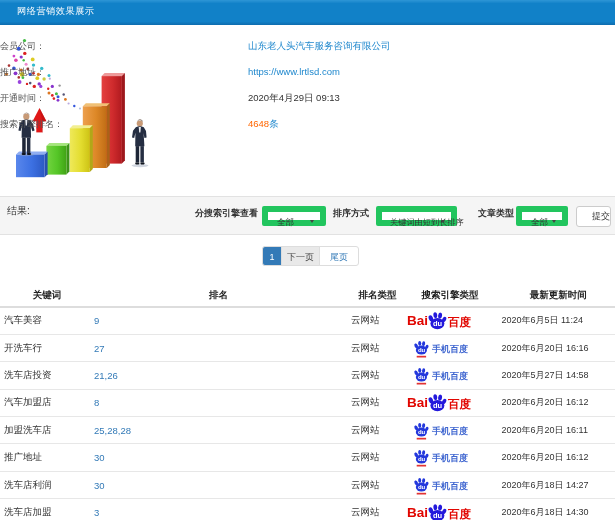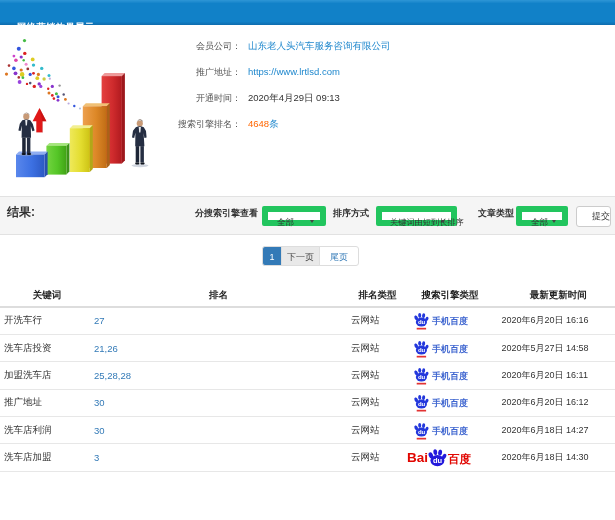--- a/index.html
+++ b/index.html
@@ -1,24 +1,24 @@
 <!DOCTYPE html>
 <html><head>
 <meta charset="utf-8">
 <style>
 *{margin:0;padding:0;box-sizing:border-box}
 html,body{width:615px;height:520px;font-family:"Liberation Sans",sans-serif;background:#fff;overflow:hidden;position:relative}
 #hdr{position:absolute;left:0;top:0;width:615px;height:25px;background:linear-gradient(#2e96d6 0%,#1181c8 14%,#1181c8 86%,#0d6cae 100%)}
-#hdr span{position:absolute;left:17px;top:21px;font-size:9.2px;font-weight:bold;color:#fff;letter-spacing:.5px}
-.lab{position:absolute;width:241px;text-align:right;font-size:9px;color:#555;white-space:nowrap}
+#hdr span{position:absolute;left:17px;top:5px;font-size:9.2px;font-weight:normal;color:#fff;letter-spacing:.5px}
+.lab{position:absolute;width:241px;font-size:9px;color:#555;white-space:nowrap}
 .val{position:absolute;left:248px;font-size:9.5px;color:#333;white-space:nowrap}
 .blue{color:#1e87cd}
 .rednum{color:#f60}
 #fbar{position:absolute;left:0;top:196px;width:615px;height:39px;background:#f5f5f5;border-top:1px solid #e2e2e2;border-bottom:1px solid #e2e2e2}
-#fbar .rlab{position:absolute;left:7px;top:7px;font-size:12px;font-weight:bold;color:#333}
+#fbar .rlab{position:absolute;left:7px;top:7px;font-size:10px;font-weight:normal;color:#333}
 .flab{position:absolute;top:10px;font-size:9px;font-weight:bold;color:#333;white-space:nowrap}
 .sel{position:absolute;top:8.5px;height:20px;background:#fff;border:6px solid #22c55e;border-radius:2px;font-size:8.5px;color:#333}
 .sel .t{position:absolute;left:9px;top:5px;white-space:nowrap}
 .sel .a{position:absolute;right:6px;top:8px;width:0;height:0;border-left:2.5px solid transparent;border-right:2.5px solid transparent;border-top:3.5px solid #444}
 #btn{position:absolute;left:576px;top:8.5px;width:35px;height:21px;background:#fff;border:1px solid #ccc;border-radius:3px;font-size:9px;color:#333;text-align:right;line-height:19px}
 #pag{position:absolute;left:262px;top:246px;height:20px;font-size:9px}
 #pag div{float:left;height:20px;line-height:20px;text-align:center;border:1px solid #ddd;margin-left:-1px}
 #p1{width:20px;background:#337ab7;border-color:#337ab7;color:#fff;border-radius:3px 0 0 3px;margin-left:0!important}
 #p2{width:39px;background:#e9e9e9;color:#444}
 #p3{width:40px;background:#fff;color:#337ab7;border-radius:0 3px 3px 0}
@@ -213,121 +213,157 @@
     </colgroup>
 <tbody>
       <tr>
         <th>关键词</th>
         <th>排名</th>
         <th>排名类型</th>
         <th>搜索引擎类型</th>
         <th>最新更新时间</th>
       </tr>
 <tr>
-        <td>开洗车行</td>
-        <td class="rk">27</td>
-        <td>云网站</td>
-        <td style="padding-left:9px"><svg width="58" height="19" viewBox="0 0 58 19" style="vertical-align:middle">
-            <g transform="translate(0.5,1)" fill="#2438dc">
-              <ellipse cx="2.7" cy="5.9" rx="1.7" ry="2.5" transform="rotate(-24 2.7 5.9)"></ellipse>
-              <ellipse cx="6.2" cy="3.4" rx="1.55" ry="2.4" transform="rotate(-4 6.2 3.4)"></ellipse>
-              <ellipse cx="10.1" cy="3.7" rx="1.55" ry="2.4" transform="rotate(9 10.1 3.7)"></ellipse>
-              <ellipse cx="13.3" cy="6.9" rx="1.5" ry="2.3" transform="rotate(30 13.3 6.9)"></ellipse>
-              <ellipse cx="7.9" cy="10.1" rx="5.6" ry="4.5"></ellipse>
-              <text x="4.4" y="12.4" font-size="6" font-weight="bold" fill="#fff">du</text>
-              <rect x="3.2" y="15.8" width="9.4" height="1.7" fill="#e23333"></rect>
-            </g>
-            <text x="19" y="13" font-size="9" font-weight="bold" fill="#3f66d0">手机百度</text>
-          </svg></td>
-        <td>2020年6月20日 16:16</td>
-      </tr>
-<tr>
-        <td>洗车店投资</td>
-        <td class="rk">21,26</td>
-        <td>云网站</td>
-        <td style="padding-left:9px"><svg width="58" height="19" viewBox="0 0 58 19" style="vertical-align:middle">
-            <g transform="translate(0.5,1)" fill="#2438dc">
-              <ellipse cx="2.7" cy="5.9" rx="1.7" ry="2.5" transform="rotate(-24 2.7 5.9)"></ellipse>
-              <ellipse cx="6.2" cy="3.4" rx="1.55" ry="2.4" transform="rotate(-4 6.2 3.4)"></ellipse>
-              <ellipse cx="10.1" cy="3.7" rx="1.55" ry="2.4" transform="rotate(9 10.1 3.7)"></ellipse>
-              <ellipse cx="13.3" cy="6.9" rx="1.5" ry="2.3" transform="rotate(30 13.3 6.9)"></ellipse>
-              <ellipse cx="7.9" cy="10.1" rx="5.6" ry="4.5"></ellipse>
-              <text x="4.4" y="12.4" font-size="6" font-weight="bold" fill="#fff">du</text>
-              <rect x="3.2" y="15.8" width="9.4" height="1.7" fill="#e23333"></rect>
-            </g>
-            <text x="19" y="13" font-size="9" font-weight="bold" fill="#3f66d0">手机百度</text>
-          </svg></td>
-        <td>2020年5月27日 14:58</td>
-      </tr>
-<tr>
-        <td>加盟洗车店</td>
-        <td class="rk">25,28,28</td>
-        <td>云网站</td>
-        <td style="padding-left:9px"><svg width="58" height="19" viewBox="0 0 58 19" style="vertical-align:middle">
-            <g transform="translate(0.5,1)" fill="#2438dc">
-              <ellipse cx="2.7" cy="5.9" rx="1.7" ry="2.5" transform="rotate(-24 2.7 5.9)"></ellipse>
-              <ellipse cx="6.2" cy="3.4" rx="1.55" ry="2.4" transform="rotate(-4 6.2 3.4)"></ellipse>
-              <ellipse cx="10.1" cy="3.7" rx="1.55" ry="2.4" transform="rotate(9 10.1 3.7)"></ellipse>
-              <ellipse cx="13.3" cy="6.9" rx="1.5" ry="2.3" transform="rotate(30 13.3 6.9)"></ellipse>
-              <ellipse cx="7.9" cy="10.1" rx="5.6" ry="4.5"></ellipse>
-              <text x="4.4" y="12.4" font-size="6" font-weight="bold" fill="#fff">du</text>
-              <rect x="3.2" y="15.8" width="9.4" height="1.7" fill="#e23333"></rect>
-            </g>
-            <text x="19" y="13" font-size="9" font-weight="bold" fill="#3f66d0">手机百度</text>
-          </svg></td>
-        <td>2020年6月20日 16:11</td>
-      </tr>
-<tr>
-        <td>推广地址</td>
-        <td class="rk">30</td>
-        <td>云网站</td>
-        <td style="padding-left:9px"><svg width="58" height="19" viewBox="0 0 58 19" style="vertical-align:middle">
-            <g transform="translate(0.5,1)" fill="#2438dc">
-              <ellipse cx="2.7" cy="5.9" rx="1.7" ry="2.5" transform="rotate(-24 2.7 5.9)"></ellipse>
-              <ellipse cx="6.2" cy="3.4" rx="1.55" ry="2.4" transform="rotate(-4 6.2 3.4)"></ellipse>
-              <ellipse cx="10.1" cy="3.7" rx="1.55" ry="2.4" transform="rotate(9 10.1 3.7)"></ellipse>
-              <ellipse cx="13.3" cy="6.9" rx="1.5" ry="2.3" transform="rotate(30 13.3 6.9)"></ellipse>
-              <ellipse cx="7.9" cy="10.1" rx="5.6" ry="4.5"></ellipse>
-              <text x="4.4" y="12.4" font-size="6" font-weight="bold" fill="#fff">du</text>
-              <rect x="3.2" y="15.8" width="9.4" height="1.7" fill="#e23333"></rect>
-            </g>
-            <text x="19" y="13" font-size="9" font-weight="bold" fill="#3f66d0">手机百度</text>
-          </svg></td>
-        <td>2020年6月20日 16:12</td>
-      </tr>
-<tr>
-        <td>洗车店利润</td>
-        <td class="rk">30</td>
-        <td>云网站</td>
-        <td style="padding-left:9px"><svg width="58" height="19" viewBox="0 0 58 19" style="vertical-align:middle">
-            <g transform="translate(0.5,1)" fill="#2438dc">
-              <ellipse cx="2.7" cy="5.9" rx="1.7" ry="2.5" transform="rotate(-24 2.7 5.9)"></ellipse>
-              <ellipse cx="6.2" cy="3.4" rx="1.55" ry="2.4" transform="rotate(-4 6.2 3.4)"></ellipse>
-              <ellipse cx="10.1" cy="3.7" rx="1.55" ry="2.4" transform="rotate(9 10.1 3.7)"></ellipse>
-              <ellipse cx="13.3" cy="6.9" rx="1.5" ry="2.3" transform="rotate(30 13.3 6.9)"></ellipse>
-              <ellipse cx="7.9" cy="10.1" rx="5.6" ry="4.5"></ellipse>
-              <text x="4.4" y="12.4" font-size="6" font-weight="bold" fill="#fff">du</text>
-              <rect x="3.2" y="15.8" width="9.4" height="1.7" fill="#e23333"></rect>
-            </g>
-            <text x="19" y="13" font-size="9" font-weight="bold" fill="#3f66d0">手机百度</text>
-          </svg></td>
-        <td>2020年6月18日 14:27</td>
-      </tr>
-<tr>
-        <td>洗车店加盟</td>
-        <td class="rk">3</td>
+        <td>汽车美容</td>
+        <td class="rk">9</td>
         <td>云网站</td>
         <td style="padding-left:3px"><svg width="66" height="19" viewBox="0 0 66 19" style="vertical-align:middle">
             <text x="0" y="14" font-size="13.5" font-weight="bold" fill="#e10601">Bai</text>
             <g transform="translate(20.5,0)" fill="#2319dc">
               <ellipse cx="3.4" cy="7.4" rx="2.1" ry="3.1" transform="rotate(-24 3.4 7.4)"></ellipse>
               <ellipse cx="7.8" cy="4.2" rx="1.95" ry="3" transform="rotate(-4 7.8 4.2)"></ellipse>
               <ellipse cx="12.6" cy="4.6" rx="1.95" ry="3" transform="rotate(9 12.6 4.6)"></ellipse>
               <ellipse cx="16.6" cy="8.6" rx="1.9" ry="2.9" transform="rotate(30 16.6 8.6)"></ellipse>
               <ellipse cx="9.9" cy="12.6" rx="7" ry="5.6"></ellipse>
               <text x="5.5" y="15.4" font-size="7.5" font-weight="bold" fill="#fff">du</text>
             </g>
             <text x="41" y="14.5" font-size="11.5" font-weight="bold" fill="#e10601">百度</text>
           </svg></td>
+        <td>2020年6月5日 11:24</td>
+      </tr>
+<tr>
+        <td>开洗车行</td>
+        <td class="rk">27</td>
+        <td>云网站</td>
+        <td style="padding-left:9px"><svg width="58" height="19" viewBox="0 0 58 19" style="vertical-align:middle">
+            <g transform="translate(0.5,1)" fill="#2438dc">
+              <ellipse cx="2.7" cy="5.9" rx="1.7" ry="2.5" transform="rotate(-24 2.7 5.9)"></ellipse>
+              <ellipse cx="6.2" cy="3.4" rx="1.55" ry="2.4" transform="rotate(-4 6.2 3.4)"></ellipse>
+              <ellipse cx="10.1" cy="3.7" rx="1.55" ry="2.4" transform="rotate(9 10.1 3.7)"></ellipse>
+              <ellipse cx="13.3" cy="6.9" rx="1.5" ry="2.3" transform="rotate(30 13.3 6.9)"></ellipse>
+              <ellipse cx="7.9" cy="10.1" rx="5.6" ry="4.5"></ellipse>
+              <text x="4.4" y="12.4" font-size="6" font-weight="bold" fill="#fff">du</text>
+              <rect x="3.2" y="15.8" width="9.4" height="1.7" fill="#e23333"></rect>
+            </g>
+            <text x="19" y="13" font-size="9" font-weight="bold" fill="#3f66d0">手机百度</text>
+          </svg></td>
+        <td>2020年6月20日 16:16</td>
+      </tr>
+<tr>
+        <td>洗车店投资</td>
+        <td class="rk">21,26</td>
+        <td>云网站</td>
+        <td style="padding-left:9px"><svg width="58" height="19" viewBox="0 0 58 19" style="vertical-align:middle">
+            <g transform="translate(0.5,1)" fill="#2438dc">
+              <ellipse cx="2.7" cy="5.9" rx="1.7" ry="2.5" transform="rotate(-24 2.7 5.9)"></ellipse>
+              <ellipse cx="6.2" cy="3.4" rx="1.55" ry="2.4" transform="rotate(-4 6.2 3.4)"></ellipse>
+              <ellipse cx="10.1" cy="3.7" rx="1.55" ry="2.4" transform="rotate(9 10.1 3.7)"></ellipse>
+              <ellipse cx="13.3" cy="6.9" rx="1.5" ry="2.3" transform="rotate(30 13.3 6.9)"></ellipse>
+              <ellipse cx="7.9" cy="10.1" rx="5.6" ry="4.5"></ellipse>
+              <text x="4.4" y="12.4" font-size="6" font-weight="bold" fill="#fff">du</text>
+              <rect x="3.2" y="15.8" width="9.4" height="1.7" fill="#e23333"></rect>
+            </g>
+            <text x="19" y="13" font-size="9" font-weight="bold" fill="#3f66d0">手机百度</text>
+          </svg></td>
+        <td>2020年5月27日 14:58</td>
+      </tr>
+<tr>
+        <td>汽车加盟店</td>
+        <td class="rk">8</td>
+        <td>云网站</td>
+        <td style="padding-left:3px"><svg width="66" height="19" viewBox="0 0 66 19" style="vertical-align:middle">
+            <text x="0" y="14" font-size="13.5" font-weight="bold" fill="#e10601">Bai</text>
+            <g transform="translate(20.5,0)" fill="#2319dc">
+              <ellipse cx="3.4" cy="7.4" rx="2.1" ry="3.1" transform="rotate(-24 3.4 7.4)"></ellipse>
+              <ellipse cx="7.8" cy="4.2" rx="1.95" ry="3" transform="rotate(-4 7.8 4.2)"></ellipse>
+              <ellipse cx="12.6" cy="4.6" rx="1.95" ry="3" transform="rotate(9 12.6 4.6)"></ellipse>
+              <ellipse cx="16.6" cy="8.6" rx="1.9" ry="2.9" transform="rotate(30 16.6 8.6)"></ellipse>
+              <ellipse cx="9.9" cy="12.6" rx="7" ry="5.6"></ellipse>
+              <text x="5.5" y="15.4" font-size="7.5" font-weight="bold" fill="#fff">du</text>
+            </g>
+            <text x="41" y="14.5" font-size="11.5" font-weight="bold" fill="#e10601">百度</text>
+          </svg></td>
+        <td>2020年6月20日 16:12</td>
+      </tr>
+<tr>
+        <td>加盟洗车店</td>
+        <td class="rk">25,28,28</td>
+        <td>云网站</td>
+        <td style="padding-left:9px"><svg width="58" height="19" viewBox="0 0 58 19" style="vertical-align:middle">
+            <g transform="translate(0.5,1)" fill="#2438dc">
+              <ellipse cx="2.7" cy="5.9" rx="1.7" ry="2.5" transform="rotate(-24 2.7 5.9)"></ellipse>
+              <ellipse cx="6.2" cy="3.4" rx="1.55" ry="2.4" transform="rotate(-4 6.2 3.4)"></ellipse>
+              <ellipse cx="10.1" cy="3.7" rx="1.55" ry="2.4" transform="rotate(9 10.1 3.7)"></ellipse>
+              <ellipse cx="13.3" cy="6.9" rx="1.5" ry="2.3" transform="rotate(30 13.3 6.9)"></ellipse>
+              <ellipse cx="7.9" cy="10.1" rx="5.6" ry="4.5"></ellipse>
+              <text x="4.4" y="12.4" font-size="6" font-weight="bold" fill="#fff">du</text>
+              <rect x="3.2" y="15.8" width="9.4" height="1.7" fill="#e23333"></rect>
+            </g>
+            <text x="19" y="13" font-size="9" font-weight="bold" fill="#3f66d0">手机百度</text>
+          </svg></td>
+        <td>2020年6月20日 16:11</td>
+      </tr>
+<tr>
+        <td>推广地址</td>
+        <td class="rk">30</td>
+        <td>云网站</td>
+        <td style="padding-left:9px"><svg width="58" height="19" viewBox="0 0 58 19" style="vertical-align:middle">
+            <g transform="translate(0.5,1)" fill="#2438dc">
+              <ellipse cx="2.7" cy="5.9" rx="1.7" ry="2.5" transform="rotate(-24 2.7 5.9)"></ellipse>
+              <ellipse cx="6.2" cy="3.4" rx="1.55" ry="2.4" transform="rotate(-4 6.2 3.4)"></ellipse>
+              <ellipse cx="10.1" cy="3.7" rx="1.55" ry="2.4" transform="rotate(9 10.1 3.7)"></ellipse>
+              <ellipse cx="13.3" cy="6.9" rx="1.5" ry="2.3" transform="rotate(30 13.3 6.9)"></ellipse>
+              <ellipse cx="7.9" cy="10.1" rx="5.6" ry="4.5"></ellipse>
+              <text x="4.4" y="12.4" font-size="6" font-weight="bold" fill="#fff">du</text>
+              <rect x="3.2" y="15.8" width="9.4" height="1.7" fill="#e23333"></rect>
+            </g>
+            <text x="19" y="13" font-size="9" font-weight="bold" fill="#3f66d0">手机百度</text>
+          </svg></td>
+        <td>2020年6月20日 16:12</td>
+      </tr>
+<tr>
+        <td>洗车店利润</td>
+        <td class="rk">30</td>
+        <td>云网站</td>
+        <td style="padding-left:9px"><svg width="58" height="19" viewBox="0 0 58 19" style="vertical-align:middle">
+            <g transform="translate(0.5,1)" fill="#2438dc">
+              <ellipse cx="2.7" cy="5.9" rx="1.7" ry="2.5" transform="rotate(-24 2.7 5.9)"></ellipse>
+              <ellipse cx="6.2" cy="3.4" rx="1.55" ry="2.4" transform="rotate(-4 6.2 3.4)"></ellipse>
+              <ellipse cx="10.1" cy="3.7" rx="1.55" ry="2.4" transform="rotate(9 10.1 3.7)"></ellipse>
+              <ellipse cx="13.3" cy="6.9" rx="1.5" ry="2.3" transform="rotate(30 13.3 6.9)"></ellipse>
+              <ellipse cx="7.9" cy="10.1" rx="5.6" ry="4.5"></ellipse>
+              <text x="4.4" y="12.4" font-size="6" font-weight="bold" fill="#fff">du</text>
+              <rect x="3.2" y="15.8" width="9.4" height="1.7" fill="#e23333"></rect>
+            </g>
+            <text x="19" y="13" font-size="9" font-weight="bold" fill="#3f66d0">手机百度</text>
+          </svg></td>
+        <td>2020年6月18日 14:27</td>
+      </tr>
+<tr>
+        <td>洗车店加盟</td>
+        <td class="rk">3</td>
+        <td>云网站</td>
+        <td style="padding-left:3px"><svg width="66" height="19" viewBox="0 0 66 19" style="vertical-align:middle">
+            <text x="0" y="14" font-size="13.5" font-weight="bold" fill="#e10601">Bai</text>
+            <g transform="translate(20.5,0)" fill="#2319dc">
+              <ellipse cx="3.4" cy="7.4" rx="2.1" ry="3.1" transform="rotate(-24 3.4 7.4)"></ellipse>
+              <ellipse cx="7.8" cy="4.2" rx="1.95" ry="3" transform="rotate(-4 7.8 4.2)"></ellipse>
+              <ellipse cx="12.6" cy="4.6" rx="1.95" ry="3" transform="rotate(9 12.6 4.6)"></ellipse>
+              <ellipse cx="16.6" cy="8.6" rx="1.9" ry="2.9" transform="rotate(30 16.6 8.6)"></ellipse>
+              <ellipse cx="9.9" cy="12.6" rx="7" ry="5.6"></ellipse>
+              <text x="5.5" y="15.4" font-size="7.5" font-weight="bold" fill="#fff">du</text>
+            </g>
+            <text x="41" y="14.5" font-size="11.5" font-weight="bold" fill="#e10601">百度</text>
+          </svg></td>
         <td>2020年6月18日 14:30</td>
       </tr>
 </tbody>
   </table>
 
 </body></html>

